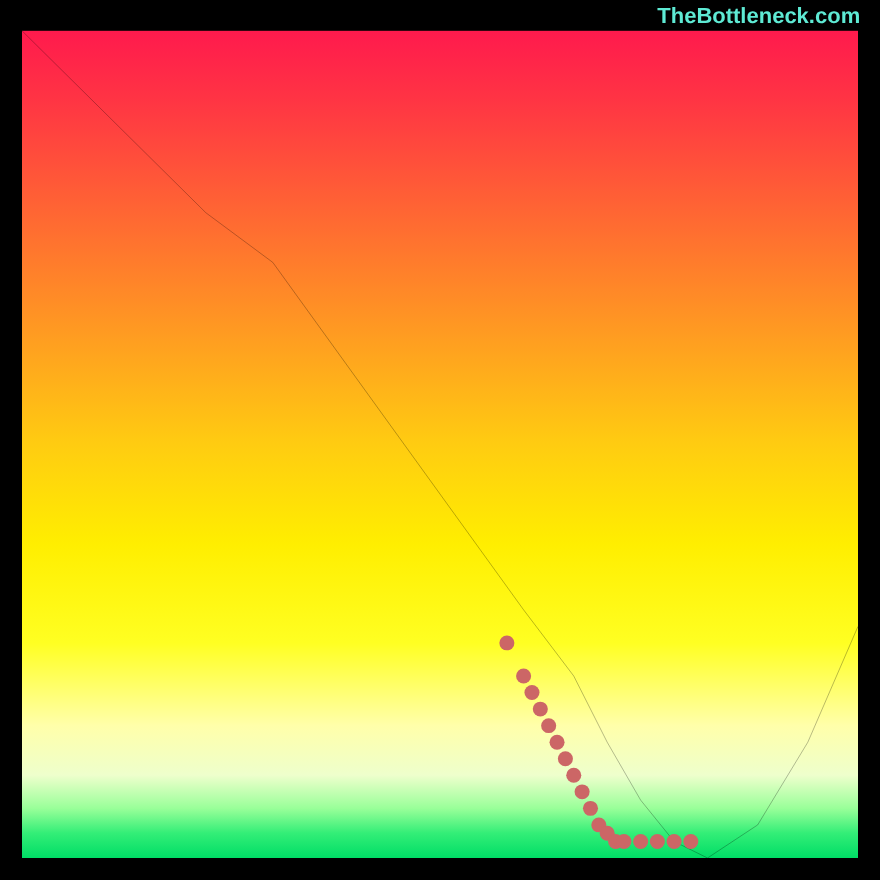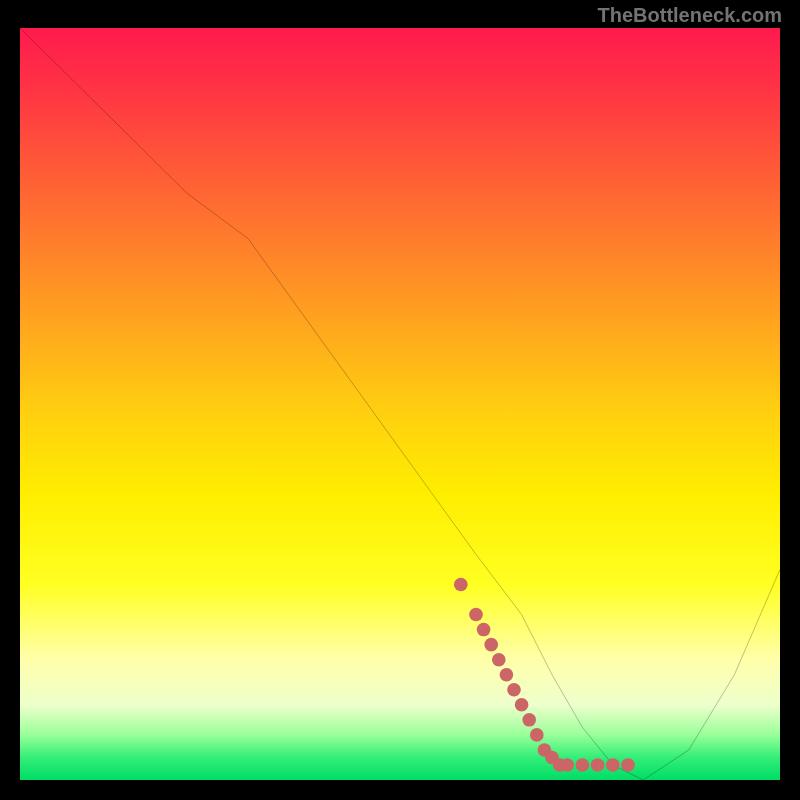--- a/index.html
+++ b/index.html
@@ -8,21 +8,21 @@
     background: #000;
     width: 800px;
     height: 800px;
     position: relative;
     font-family: Arial, sans-serif;
   }
   .watermark {
     position: absolute;
     top: 4px;
     right: 18px;
-    color: #737373;
+    color: #5eead4;
     font-size: 20px;
     font-weight: bold;
     z-index: 10;
   }
   .plot-area {
     position: absolute;
     left: 20px;
     top: 28px;
     width: 760px;
     height: 752px;

